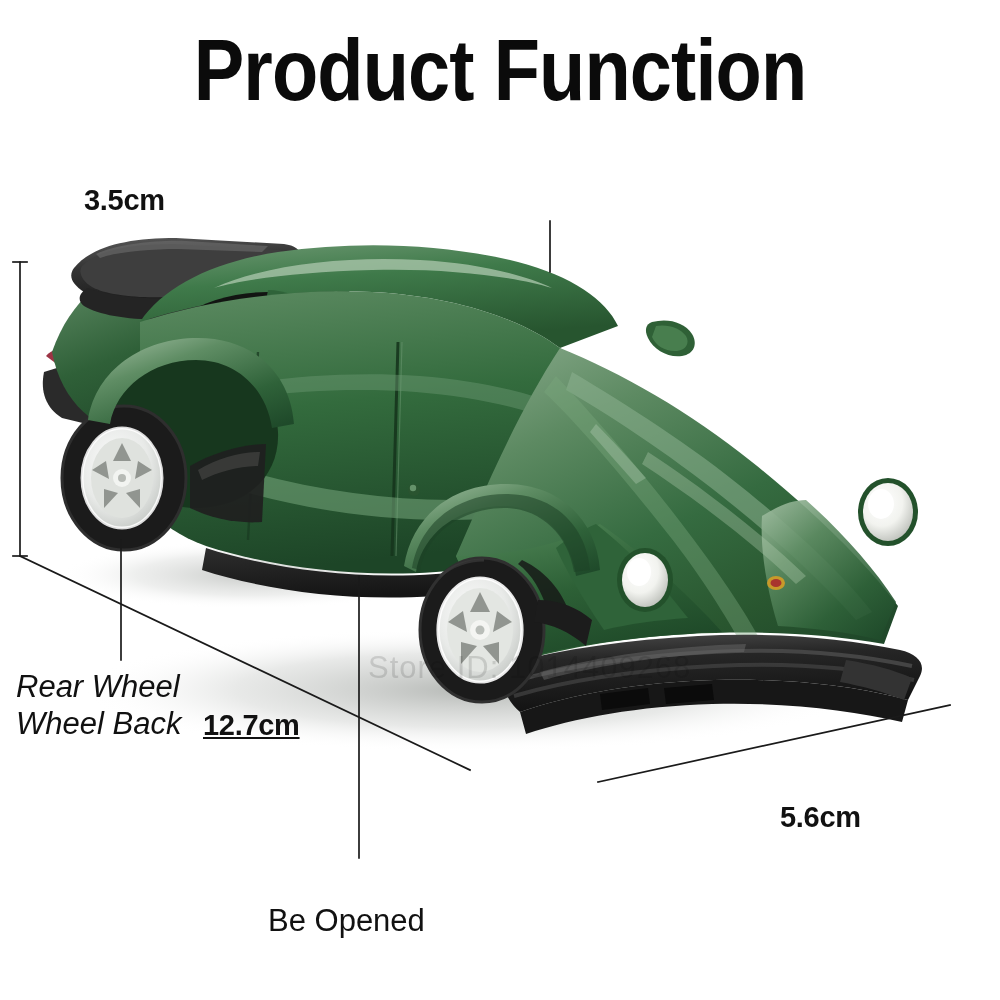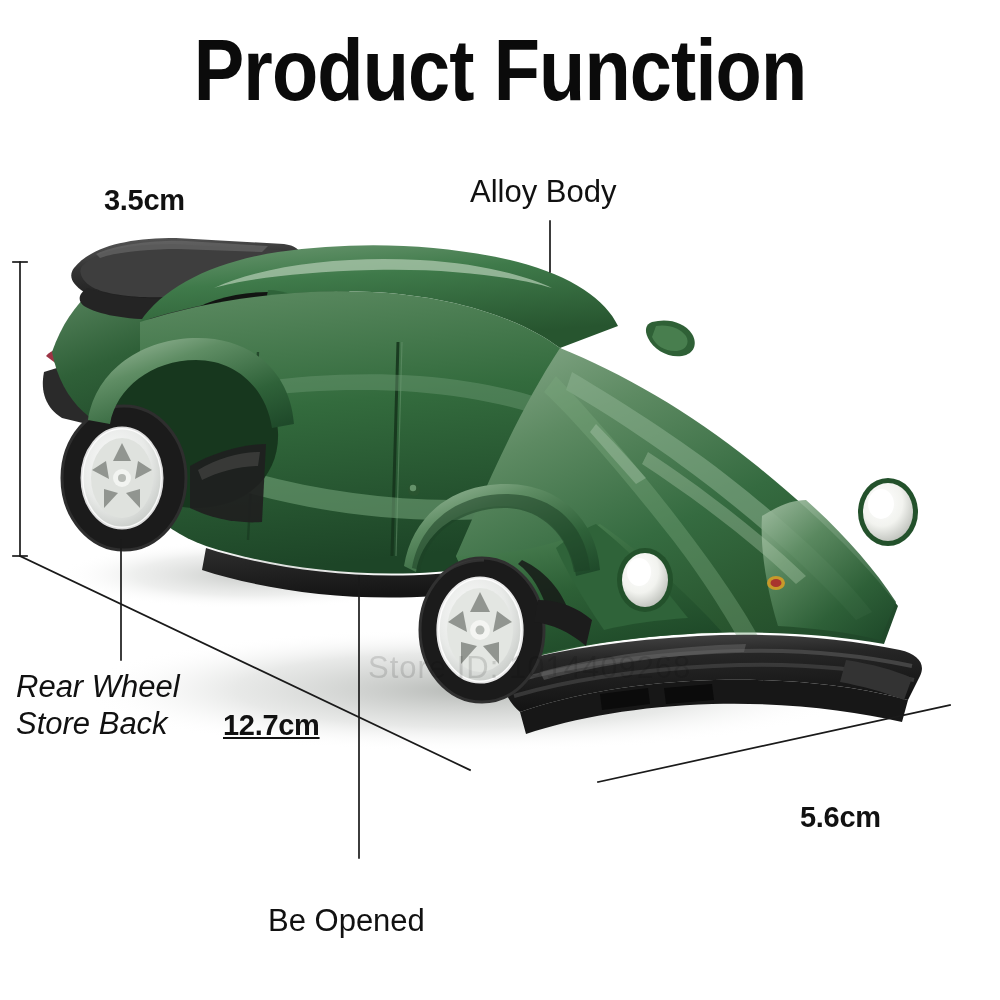--- a/index.html
+++ b/index.html
@@ -28,21 +28,21 @@
   }
 
   
   .lbl{
     position:absolute;
     color:#111;
     font-family:"Liberation Sans", sans-serif;
     white-space:pre;
     line-height:1.18;
   }
-  .lbl-dim{font-weight:700;font-size:29px;letter-spacing:-0.3px;margin-left:20px;}
+  .lbl-dim{font-weight:700;font-size:29px;letter-spacing:-0.3px;}
   .lbl-feat{font-weight:400;font-size:31px;}
 
   #label-35cm{left:84px;top:183px;}
   #label-alloy{left:470px;top:174px;}
   #label-rear{left:16px;top:669px;font-style:italic;}
   #label-127cm{left:203px;top:708px;text-decoration:underline;}
   #label-56cm{left:780px;top:800px;}
   #label-doors{left:268px;top:866px;text-align:center;}
 
   
@@ -344,23 +344,22 @@
       <line x1="550" y1="221" x2="550" y2="272"></line>
 
       <line x1="121" y1="540" x2="121" y2="660"></line>
 
       <line x1="359" y1="576" x2="359" y2="858"></line>
     </g>
   </svg>
 
   <div class="lbl lbl-dim" id="label-35cm">3.5cm</div>
 
-  <div class="lbl lbl-feat" id="label-alloy">Alloy Body</div>
-
-  <div class="lbl lbl-feat" id="label-rear"><span>Rear Wheel</span><br><span>Store Back</span></div>
+
+  <div class="lbl lbl-feat" id="label-rear"><span>Rear Wheel</span><br><span>Wheel Back</span></div>
 
   <div class="lbl lbl-dim" id="label-127cm">12.7cm</div>
 
   <div class="lbl lbl-dim" id="label-56cm">5.6cm</div>
 
   <div class="lbl lbl-feat" id="label-doors"><br><span>Be Opened</span></div>
 
 </div>
 
 </body></html>

